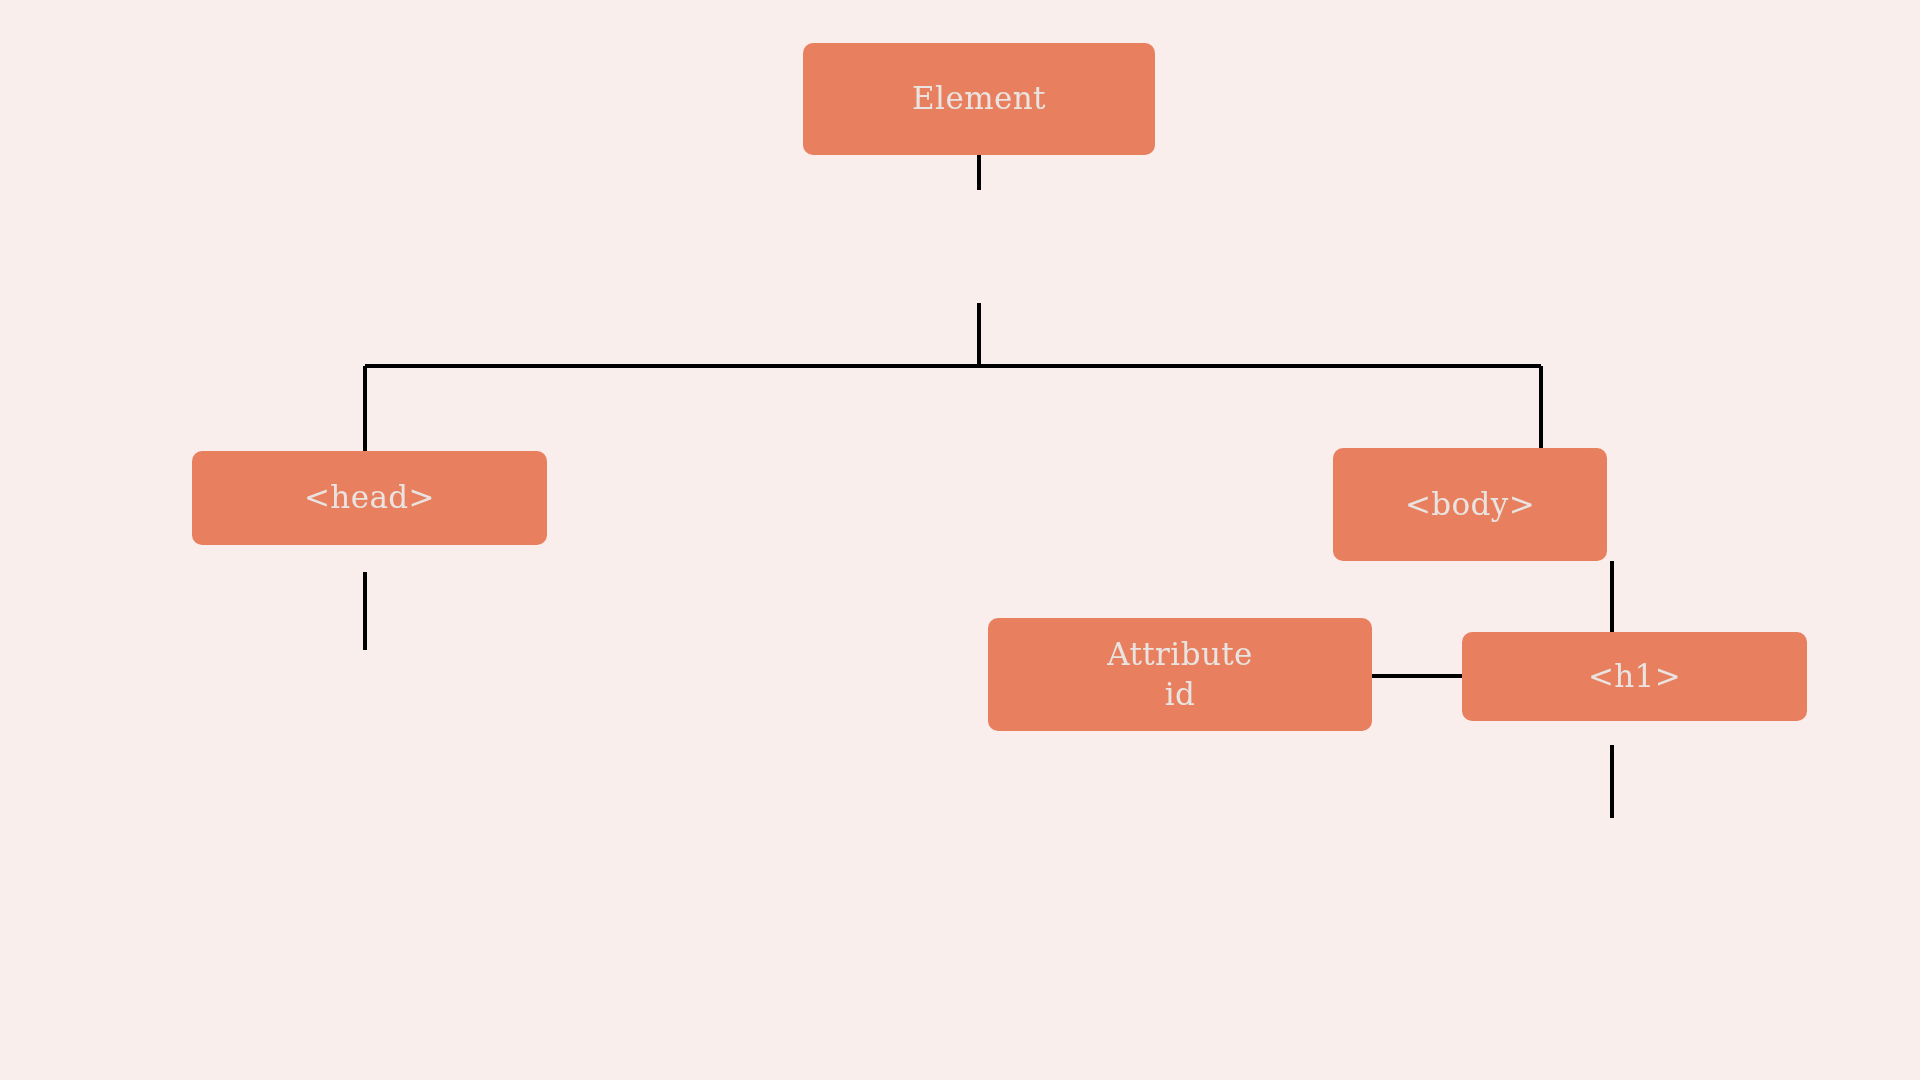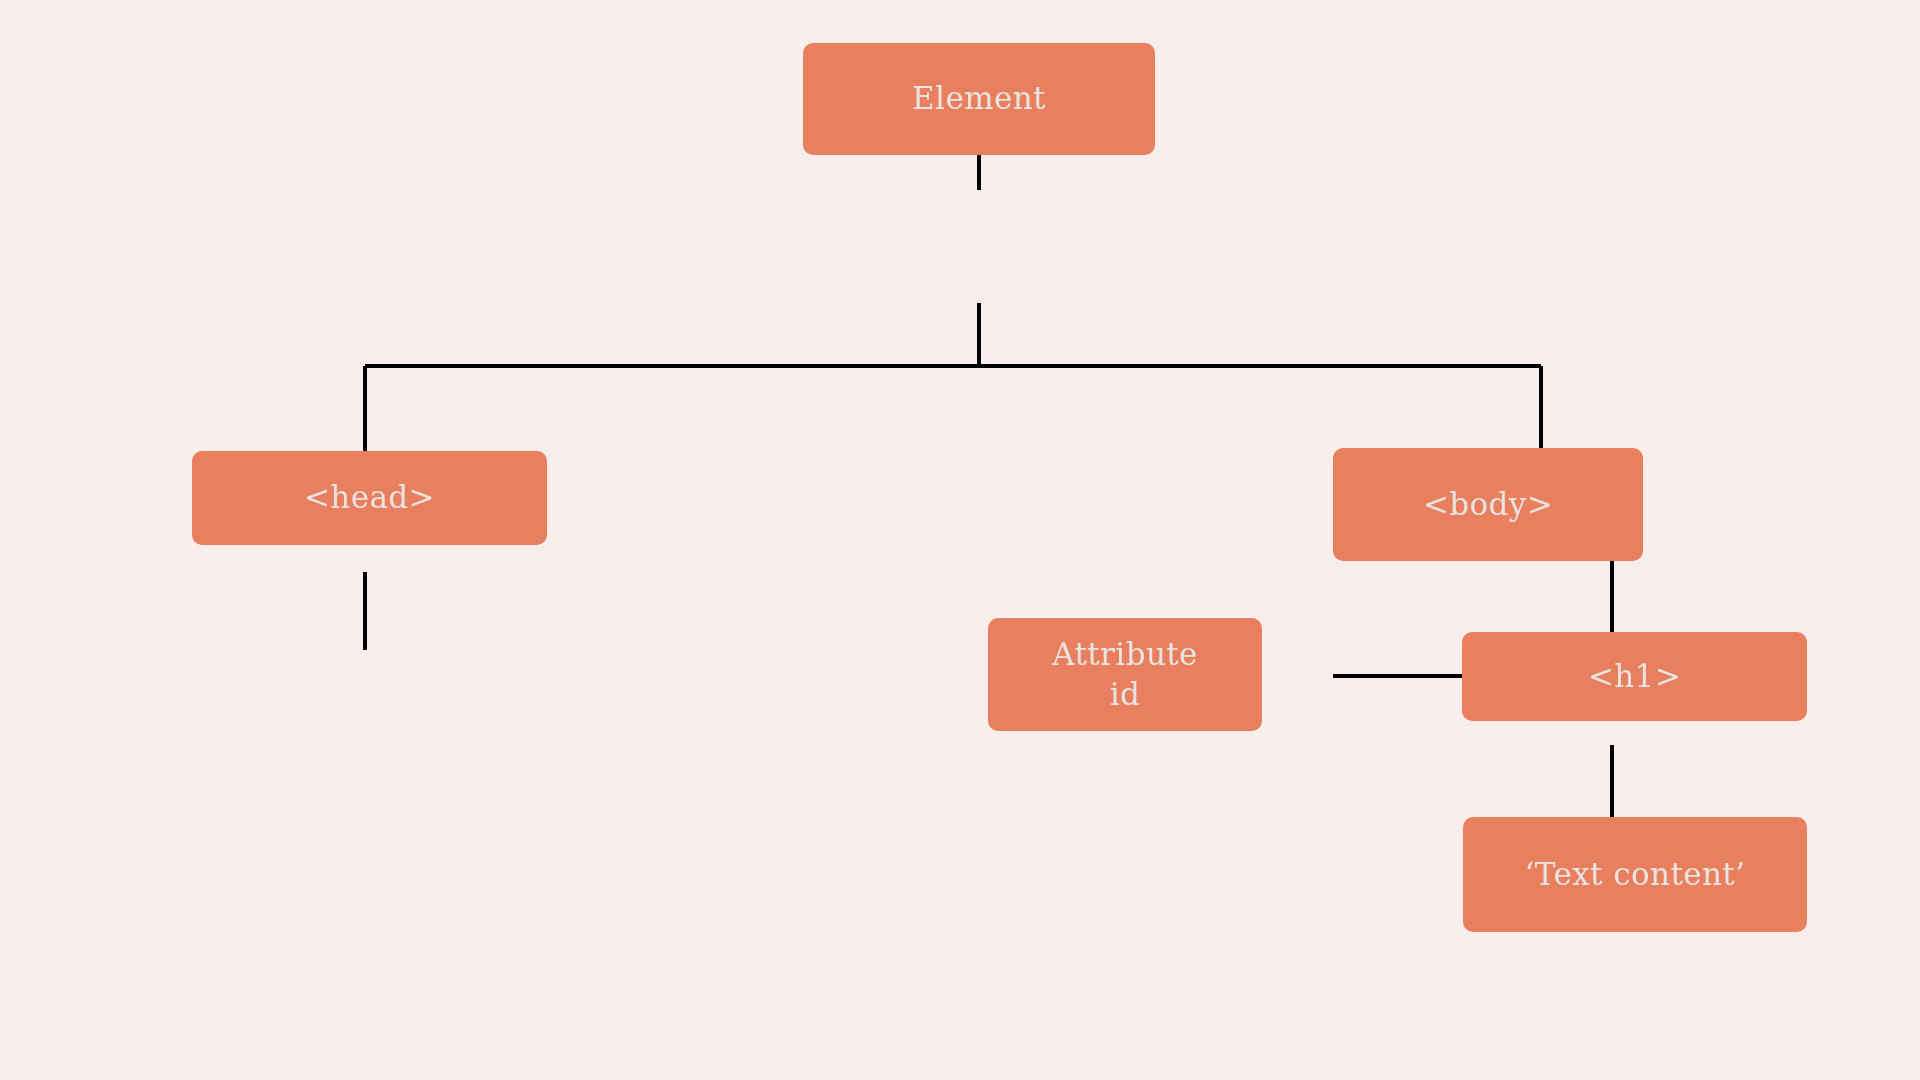--- a/index.html
+++ b/index.html
@@ -41,22 +41,22 @@
     letter-spacing: 0.4px;
     z-index: 2;
   }
   .node .line2 { display: block; }
 
   
   #node-document     { left: 803px;  top: 43px;  width: 352px; height: 112px; }
   #node-root         { left: 803px;  top: 188px; width: 352px; height: 115px; }
   #node-head         { left: 192px;  top: 451px; width: 355px; height: 94px; }
   #node-title        { left: 192px;  top: 649px; width: 343px; height: 114px; }
-  #node-body         { left: 1333px; top: 448px; width: 310px; height: 113px; }
-  #node-attribute    { left: 988px;  top: 618px; width: 274px; height: 113px; }
+  #node-body         { left: 1333px; top: 448px; width: 274px; height: 113px; }
+  #node-attribute    { left: 988px;  top: 618px; width: 384px; height: 113px; }
   #node-h1           { left: 1462px; top: 632px; width: 345px; height: 89px; }
   #node-textcontent  { left: 1463px; top: 817px; width: 344px; height: 115px; }
 </style>
 </head>
 <body>
 
 <div id="canvas">
 
   <svg id="edges" viewBox="0 0 1920 1080" xmlns="http://www.w3.org/2000/svg">
     <g stroke="#000000" stroke-width="4" fill="none" shape-rendering="geometricPrecision">
@@ -97,17 +97,14 @@
 
   <div class="node" id="node-attribute">
     <span class="line1">Attribute</span>
     <span class="line2">id</span>
   </div>
 
   <div class="node" id="node-h1">
     <span class="line1">&lt;h1&gt;</span>
   </div>
 
-  <div class="node" id="node-textcontent">
-    <span class="line1">‘Text content’</span>
-  </div>
 
 </div>
 
 </body></html>

